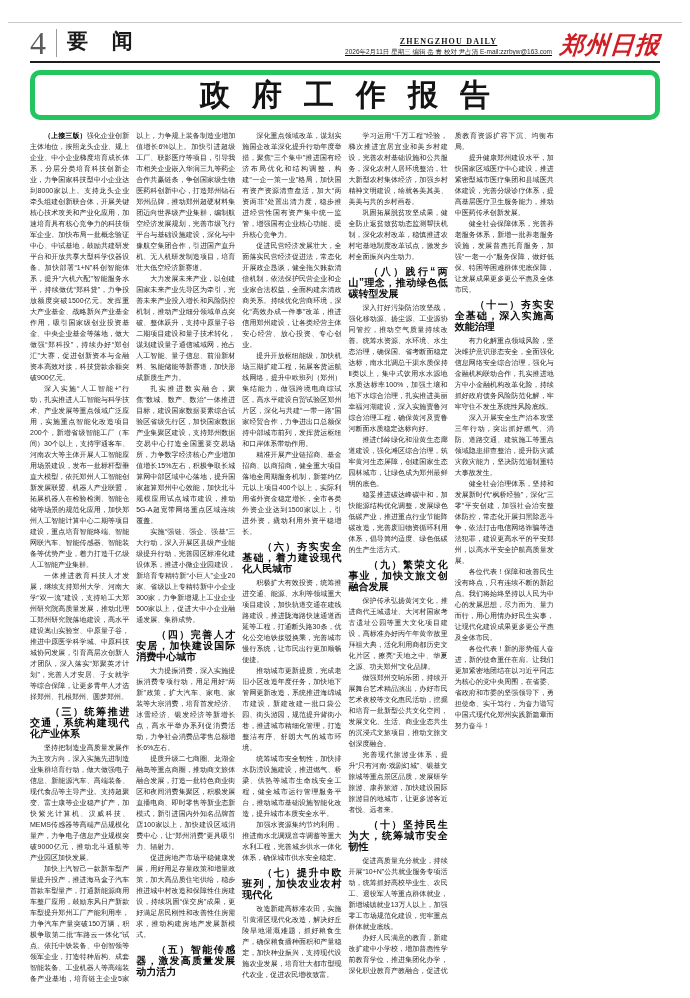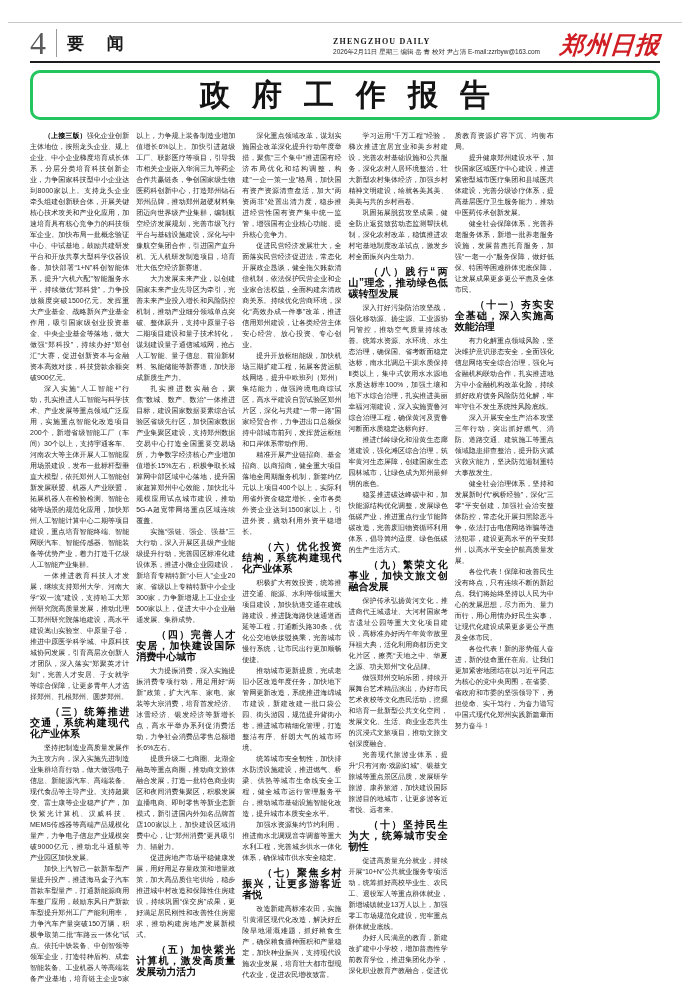--- a/index.html
+++ b/index.html
@@ -6,30 +6,30 @@
   html,body { background:#ffffff; }
   body { font-family: "Liberation Sans", sans-serif; width: 690px; height: 998px; position: relative; overflow: hidden; }
   .page { width: 690px; height: 998px; background:#fff; position: relative; }
 
   .top-rule { position:absolute; left:8px; right:8px; top:22px; height:1px; background:#c9c9c9; }
 
   header { position:absolute; left:30px; right:30px; top:28px; height:30px; display:flex; justify-content:space-between; align-items:flex-end; }
   .page-no-wrap { display:flex; align-items:flex-end; }
   .page-no { font-family:"Liberation Serif", serif; font-size:32px; line-height:30px; color:#5a5a5c; font-weight:400; }
   .vline { width:1px; height:28px; background:#9a9a9a; margin:0 10px 1px 10px; }
-  .section-name { font-size:17px; font-weight:700; color:#1a1a1a; letter-spacing:9px; padding-bottom:3px; }
+  .section-name { font-size:21px; font-weight:700; color:#1a1a1a; letter-spacing:9px; padding-bottom:3px; }
   .header-right { display:flex; align-items:flex-end; }
-  .masthead-block { text-align:left; margin-right:20px; padding-bottom:1px; }
+  .masthead-block { text-align:center; margin-right:8px; padding-bottom:1px;text-decoration:underline; }
   .eng-title { font-family:"Liberation Serif", serif; font-size:8px; font-weight:700; letter-spacing:1.2px; color:#1a1a1a; }
   .date-line { font-size:6.5px; color:#2b2b2b; margin-top:2px; white-space:nowrap; }
   .logo { font-family:"DejaVu Serif", serif; font-size:24px; line-height:26px; color:#cf1d23; font-weight:700; font-style:italic; transform:skewX(-4deg); letter-spacing:1px; }
 
   .header-rule { position:absolute; left:30px; right:30px; top:61px; height:2px; background:#1c1c1c; }
 
-  .title-box { position:absolute; left:30px; right:30px; top:70px; height:50px; border:3px solid #22c55e; border-radius:10px; background:#fff; display:flex; align-items:center; justify-content:center; }
+  .title-box { position:absolute; left:30px; right:30px; top:70px; height:50px; border:5px solid #22c55e; border-radius:10px; background:#fff; display:flex; align-items:center; justify-content:center; }
   .title-box h1 { font-size:30px; font-weight:700; color:#141414; letter-spacing:22px; text-indent:22px; white-space:nowrap; }
 
   .body-cols { position:absolute; left:30px; right:30px; top:130px; height:856px; column-count:6; column-gap:7px; column-fill:auto; font-size:7px; line-height:11px; text-align:justify; color:#262626; overflow:hidden; }
   .body-cols p { text-indent:2em; margin:0; }
   .body-cols p b { font-weight:700; color:#000; }
   .sec-heading { font-size:10px; line-height:11px; font-weight:700; color:#0d0d0d; margin:4px 0 3px 0; text-indent:2em; }
 </style>
 </head>
 <body>
 
@@ -65,31 +65,31 @@
       <h3 class="sec-heading">（三）统筹推进交通，系统构建现代化产业体系</h3>
       <p>坚持把制造业高质量发展作为主攻方向，深入实施先进制造业集群培育行动，做大做强电子信息、新能源汽车、高端装备、现代食品等主导产业。支持超聚变、富士康等企业稳产扩产，加快紫光计算机、汉威科技、MEMS传感器等高端产品规模化量产，力争电子信息产业规模突破9000亿元，推动北斗通航等产业园区加快发展。</p>
       <p>加快上汽智己一款新车型产量提升投产，推进海马盒子汽车首款车型量产，打通新能源商用车整厂应用，鼓励东风日产新款车型提升郑州工厂产能利用率，力争汽车产量突破150万辆，积极争取第二批“车路云一体化”试点。依托中铁装备、中创智领等领军企业，打造特种盾构、成套智能装备、工业机器人等高端装备产业基地，培育链主企业5家以上，力争规上装备制造业增加值增长6%以上。加快引进超级工厂、联影医疗等项目，引导我市相关企业嵌入华润三九等药企合作共赢链条，争创国家级生物医药科创新中心，打造郑州钻石郑州品牌，推动郑州超硬材料集团迈向世界级产业集群，编制航空经济发展规划，完善市级飞行平台与基础设施建设，深化与中豫航空集团合作，引进国产直升机、无人机研发制造项目，培育壮大低空经济新赛道。</p>
       <p>大力发展未来产业，以创建国家未来产业先导区为牵引，完善未来产业投入增长和风险防控机制，推动产业细分领域单点突破、整体跃升，支持中原量子谷二期项目建设和量子技术转化，谋划建设量子通信城域网，抢占人工智能、量子信息、前沿新材料、氢能储能等新赛道，加快形成新质生产力。</p>
       <p>扎实推进数实融合，聚焦“数城、数产、数治”一体推进目标，建设国家数据要素综合试验区省级先行区，加快国家数据产业集聚区建设，支持郑州数据交易中心打造全国重要交易场所，力争数字经济核心产业增加值增长15%左右，积极争取长城算网中部区域中心落地，提升国家超算郑州中心效能，加快北斗规模应用试点城市建设，推动5G-A超宽带网络重点区域连续覆盖。</p>
       <p>实施“强链、强企、强基”三大行动，深入开展区县级产业能级提升行动，完善园区标准化建设体系，推进小微企业园建设，新培育专精特新“小巨人”企业20家、省级以上专精特新中小企业300家，力争新增规上工业企业500家以上，促进大中小企业融通发展、集群成势。</p>
       <h3 class="sec-heading">（四）完善人才安居，加快建设国际消费中心城市</h3>
       <p>大力提振消费，深入实施提振消费专项行动，用足用好“两新”政策，扩大汽车、家电、家装等大宗消费，培育首发经济、冰雪经济、银发经济等新增长点，高水平举办系列促消费活动，力争社会消费品零售总额增长6%左右。</p>
       <p>提质升级二七商圈、龙湖金融岛等重点商圈，推动商文旅体融合发展，打造一批特色商业街区和夜间消费集聚区，积极发展直播电商、即时零售等新业态新模式，新引进国内外知名品牌首店100家以上，加快建设区域消费中心，让“郑州消费”更具吸引力、辐射力。</p>
       <p>促进房地产市场平稳健康发展，用好用足存量政策和增量政策，加大高品质住宅供给，稳步推进城中村改造和保障性住房建设，持续巩固“保交房”成果，更好满足居民刚性和改善性住房需求，推动构建房地产发展新模式。</p>
-      <h3 class="sec-heading">（五）加快紫光计算机，激发高质量发展动力活力</h3>
+      <h3 class="sec-heading">（五）智能传感器，激发高质量发展动力活力</h3>
       <p>深化重点领域改革，谋划实施国企改革深化提升行动年度举措，聚焦“三个集中”推进国有经济布局优化和结构调整，构建“一企一策一业”格局，加快国有资产资源清查盘活，加大“两资两非”处置出清力度，稳步推进经营性国有资产集中统一监管，增强国有企业核心功能、提升核心竞争力。</p>
       <p>促进民营经济发展壮大，全面落实民营经济促进法，常态化开展政企恳谈，健全拖欠账款清偿机制，依法保护民营企业和企业家合法权益，全面构建亲清政商关系。持续优化营商环境，深化“高效办成一件事”改革，推进信用郑州建设，让各类经营主体安心经营、放心投资、专心创业。</p>
       <p>提升开放枢纽能级，加快机场三期扩建工程，拓展客货运航线网络，提升中欧班列（郑州）集结能力，做强跨境电商综试区，高水平建设自贸试验区郑州片区，深化与共建“一带一路”国家经贸合作，力争进出口总额保持中部城市前列，发挥货运枢纽和口岸体系带动作用。</p>
       <p>精准开展产业链招商、基金招商、以商招商，健全重大项目落地全周期服务机制，新签约亿元以上项目400个以上，实际利用省外资金稳定增长，全市各类外资企业达到1500家以上，引进外资，撬动利用外资平稳增长。</p>
-      <h3 class="sec-heading">（六）优化投资结构，系统构建现代化产业体系</h3>
+      <h3 class="sec-heading">（六）夯实安全基础，着力建设现代化人民城市</h3>
       <p>积极扩大有效投资，统筹推进交通、能源、水利等领域重大项目建设，加快轨道交通在建线路建设，推进陇海路快速通道西延等工程，打通断头路30条，优化公交地铁接驳换乘，完善城市慢行系统，让市民出行更加顺畅便捷。</p>
       <p>推动城市更新提质，完成老旧小区改造年度任务，加快地下管网更新改造，系统推进海绵城市建设，新建改建一批口袋公园、街头游园，规范提升背街小巷，推进城市精细化管理，打造整洁有序、舒朗大气的城市环境。</p>
       <p>统筹城市安全韧性，加快排水防涝设施建设，推进燃气、桥梁、供热等城市生命线安全工程，健全城市运行管理服务平台，推动城市基础设施智能化改造，提升城市本质安全水平。</p>
       <p>加强水资源集约节约利用，推进南水北调观音寺调蓄等重大水利工程，完善城乡供水一体化体系，确保城市供水安全稳定。</p>
-      <h3 class="sec-heading">（七）聚焦乡村振兴，让更多游客近者悦</h3>
+      <h3 class="sec-heading">（七）提升中欧班列，加快农业农村现代化</h3>
       <p>改造新建高标准农田，实施引黄灌区现代化改造，解决好丘陵旱地灌溉难题，抓好粮食生产，确保粮食播种面积和产量稳定，加快种业振兴，支持现代设施农业发展，培育壮大都市型现代农业，促进农民增收致富。</p>
       <p>学习运用“千万工程”经验，梯次推进宜居宜业和美乡村建设，完善农村基础设施和公共服务，深化农村人居环境整治，壮大新型农村集体经济，加强乡村精神文明建设，绘就各美其美、美美与共的乡村画卷。</p>
       <p>巩固拓展脱贫攻坚成果，健全防止返贫致贫动态监测帮扶机制，深化农村改革，稳慎推进农村宅基地制度改革试点，激发乡村全面振兴内生动力。</p>
       <h3 class="sec-heading">（八）践行“两山”理念，推动绿色低碳转型发展</h3>
       <p>深入打好污染防治攻坚战，强化移动源、扬尘源、工业源协同管控，推动空气质量持续改善。统筹水资源、水环境、水生态治理，确保国、省考断面稳定达标，南水北调总干渠水质保持Ⅱ类以上，集中式饮用水水源地水质达标率100%，加强土壤和地下水综合治理，扎实推进美丽幸福河湖建设，深入实施贾鲁河综合治理工程，确保黄河及贾鲁河断面水质稳定达标向好。</p>
       <p>推进邙岭绿化和沿黄生态廊道建设，强化滩区综合治理，筑牢黄河生态屏障，创建国家生态园林城市，让绿色成为郑州最鲜明的底色。</p>
       <p>稳妥推进碳达峰碳中和，加快能源结构优化调整，发展绿色低碳产业，推进重点行业节能降碳改造，完善废旧物资循环利用体系，倡导简约适度、绿色低碳的生产生活方式。</p>
       <h3 class="sec-heading">（九）繁荣文化事业，加快文旅文创融合发展</h3>
       <p>保护传承弘扬黄河文化，推进商代王城遗址、大河村国家考古遗址公园等重大文化项目建设，高标准办好丙午年黄帝故里拜祖大典，活化利用商都历史文化片区，擦亮“天地之中、华夏之源、功夫郑州”文化品牌。</p>
       <p>做强郑州交响乐团，持续开展舞台艺术精品演出，办好市民艺术夜校等文化惠民活动，挖掘和培育一批新型公共文化空间，发展文化、生活、商业业态共生的沉浸式文旅项目，推动文旅文创深度融合。</p>

